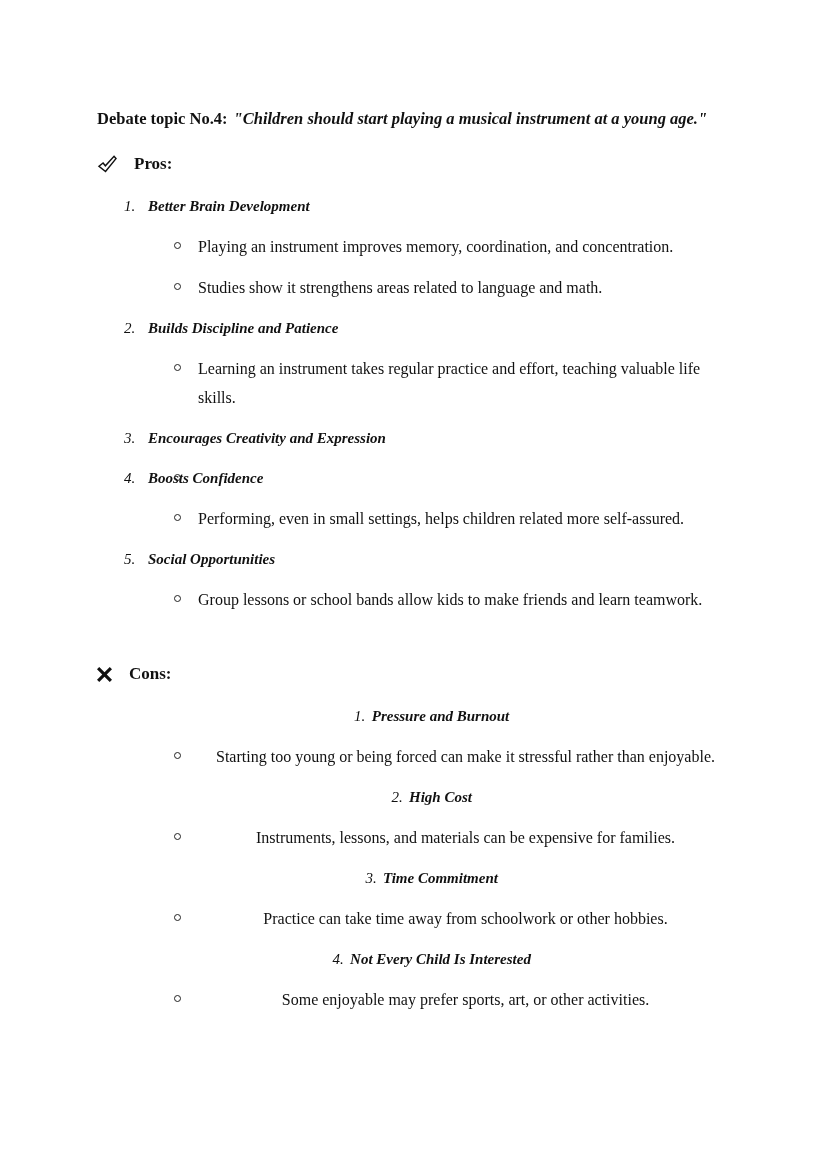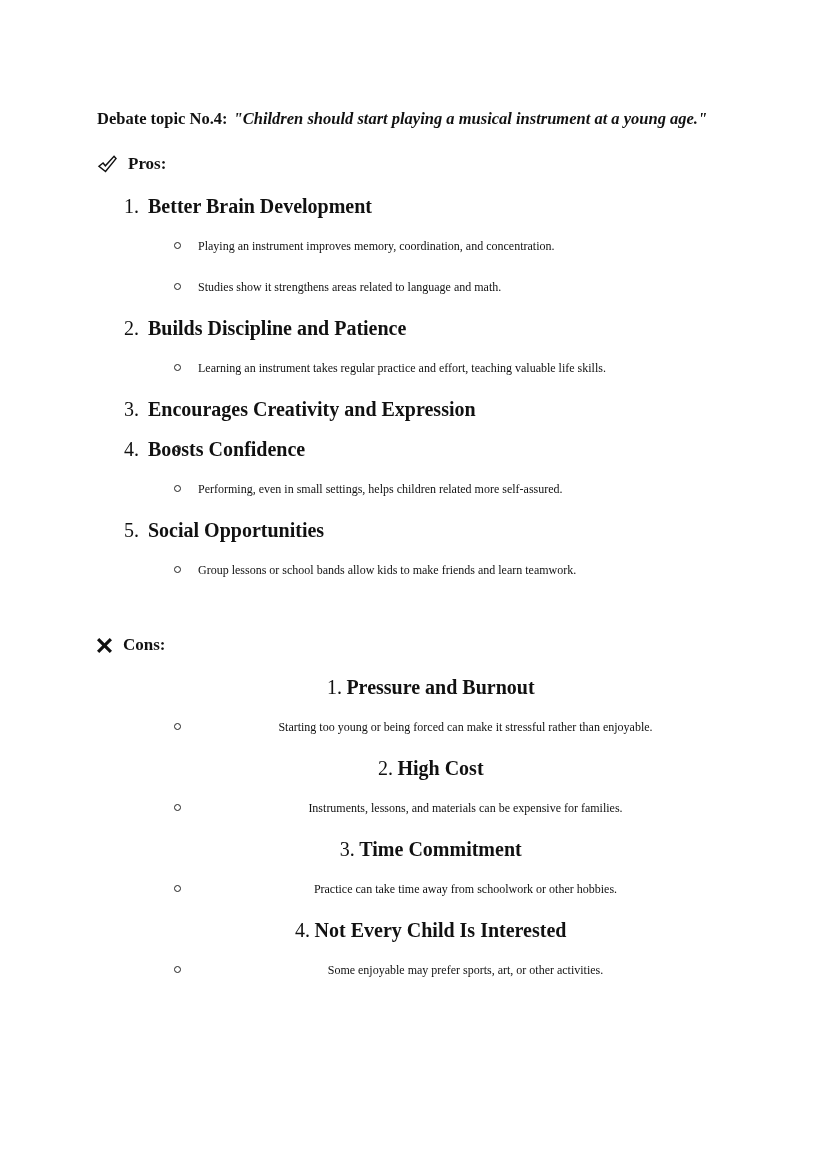--- a/index.html
+++ b/index.html
@@ -25,45 +25,46 @@
   }
   .doc-title .t-prefix { margin-right: 6px; }
   .doc-title .t-quote { font-style: italic; }
   .sec-heading {
     margin: 9px 0 14px 0;
     font-size: 17px;
     font-weight: bold;
     line-height: 28px;
     display: flex;
     align-items: center;
-    gap: 11px;
+    gap: 17px;
   }
   .sec-heading .icon {
     display: inline-flex;
     align-items: center;
     justify-content: center;
   }
   .section.cons { margin-top: 46px; text-align: center; }
   .list-item {
     margin: 0 0 12px 0;
     padding-left: 27px;
-    font-size: 20px;
+    font-size: 15px;
     line-height: 28px;
+    font-style: italic;
   }
   .list-item .num {
     display: inline-block;
     width: 24px;
     font-weight: normal;
   }
   .list-item .item-title { font-weight: bold; }
   .sub-item {
     position: relative;
     margin: 0 0 12px 0;
     padding-left: 101px;
-    font-size: 12px;
+    font-size: 16px;
     line-height: 29px;
   }
   .circle-bullet {
     position: absolute;
     left: 77px;
     top: 10px;
     width: 7px;
     height: 7px;
     border: 1.2px solid #222222;
     border-radius: 50%;

